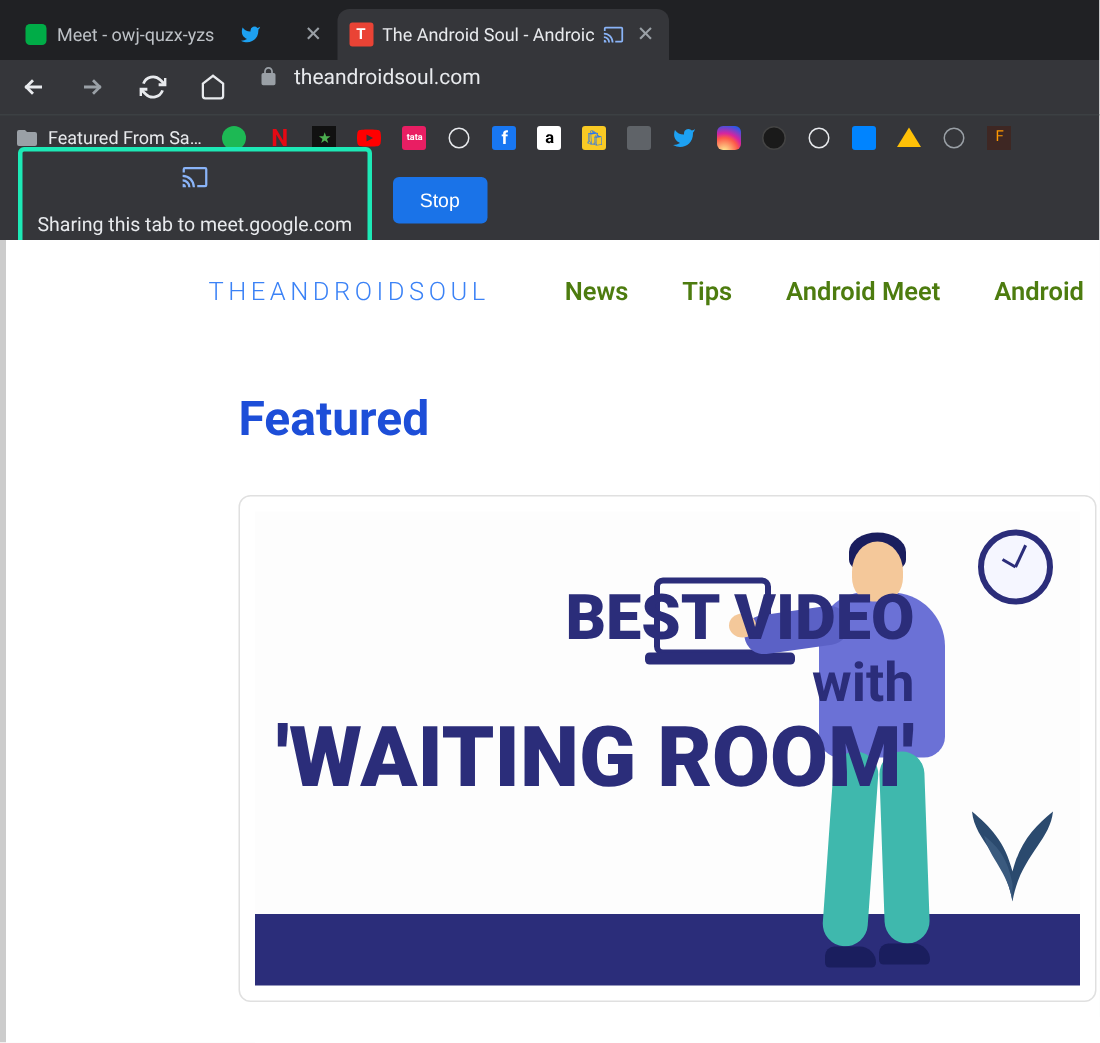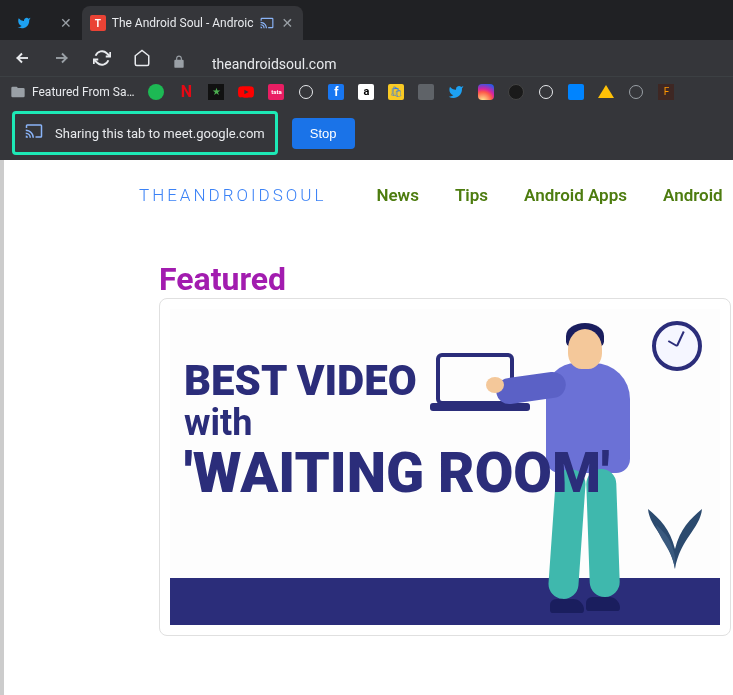--- a/index.html
+++ b/index.html
@@ -17,21 +17,21 @@
     
     .meet-icon { width: 14px; height: 14px; border-radius: 3px; background: #00ac47; display: inline-block; }
     .tw-icon { color: #1da1f2; font-size: 14px; }
     .tas-icon { width: 16px; height: 16px; background: #ea4335; color: #fff; font-size: 10px; font-weight: bold; display: flex; align-items: center; justify-content: center; border-radius: 2px; }
     .cast-icon-fav { width: 14px; height: 14px; fill: #8ab4f8; }
     
     
     .toolbar { background: #35363a; display: flex; align-items: center; height: 36px; padding: 0 8px; gap: 12px; }
     .nav-btn { color: #9aa0a6; display: flex; align-items: center; justify-content: center; width: 28px; height: 28px; cursor: pointer; }
     .nav-btn.active { color: #e8eaed; }
-    .address-bar { flex: 1; display: flex; align-items: flex-end; gap: 26px; height: 28px; padding: 0 4px; color: #e8eaed; font-size: 14px; }
+    .address-bar { flex: 1; display: flex; align-items: flex-start; gap: 10px; height: 28px; padding: 0 4px; color: #e8eaed; font-size: 14px; }
     .lock { color: #9aa0a6; }
     .url { color: #e8eaed; }
     
     
     .bookmarks { background: #35363a; display: flex; align-items: center; height: 30px; padding: 0 10px; gap: 14px; border-top: 1px solid #3c4043; }
     .bm-item { display: flex; align-items: center; gap: 6px; color: #e8eaed; font-size: 12px; cursor: pointer; }
     .bm-icon { width: 16px; height: 16px; display: flex; align-items: center; justify-content: center; flex-shrink: 0; }
     .folder-icon { color: #9aa0a6; fill: #9aa0a6; }
     
     .ico-green { width: 16px; height: 16px; background: #1db954; border-radius: 50%; }
@@ -48,40 +48,40 @@
     .ico-ig { width: 16px; height: 16px; border-radius: 4px; background: radial-gradient(circle at 30% 107%, #fdf497 0%, #fd5949 45%, #d6249f 60%, #285AEB 90%); }
     .ico-dark { width: 16px; height: 16px; background: #1a1a1a; border-radius: 50%; border: 1px solid #444; }
     .ico-globe2 { width: 14px; height: 14px; border-radius: 50%; border: 1.5px solid #e8eaed; }
     .ico-blue { width: 16px; height: 16px; background: #0084ff; border-radius: 2px; }
     .ico-drive { width: 0; height: 0; border-left: 8px solid transparent; border-right: 8px solid transparent; border-bottom: 13px solid #ffc107; position: relative; }
     .ico-gray2 { width: 14px; height: 14px; border: 1.5px solid #9aa0a6; border-radius: 50%; }
     .ico-brown { width: 16px; height: 16px; background: #3e2723; color: #ff9800; font-size: 10px; display: flex; align-items: center; justify-content: center; }
     
     
     .sharing-bar { background: #35363a; height: 54px; display: flex; align-items: center; padding: 0 12px; gap: 14px; }
-    .sharing-highlight { border: 3px solid #1de9b6; border-radius: 4px; display: flex; align-items: center; gap: 12px; padding: 8px 10px; }
+    .sharing-highlight { border: 3px solid #1de9b6; border-radius: 4px; display: flex; align-items: center; gap: 12px; padding: 8px 10px; flex-direction: column; }
     .cast-icon { width: 18px; height: 18px; }
     .sharing-text { color: #e8eaed; font-size: 13px; }
     .stop-btn { background: #1a73e8; color: #fff; border: none; border-radius: 4px; padding: 8px 18px; font-size: 13px; cursor: pointer; }
     
     
     .page-wrapper { position: relative; height: 535px; background: #f5f5f5; }
     .page { position: absolute; left: 4px; right: 0; top: 0; bottom: 0; background: #fff; overflow: hidden; }
     .shadow-left { position: absolute; left: 0; top: 0; bottom: 0; width: 4px; background: #ccc; }
     
     .site-header { display: flex; align-items: center; height: 70px; padding: 0 0 0 135px; gap: 50px; background: #fff; }
     .logo { letter-spacing: 3px; color: #3b82f6; font-size: 17px; font-weight: 300; white-space: nowrap; }
     .nav { display: flex; gap: 36px; }
     .nav-item { color: #4d7c0f; font-size: 17px; font-weight: 600; cursor: pointer; white-space: nowrap; }
     
     .main { padding: 30px 0 0 155px; }
-    .featured { font-size: 32px; font-weight: 700; color: #a21caf; }
+    .featured { font-size: 32px; font-weight: 700; color: #1d4ed8; margin-bottom: 32px; }
     
     .card { width: 572px; height: 338px; border: 1px solid #e0e0e0; border-radius: 8px; overflow: hidden; position: relative; background: #fff; }
-    .card-img { position: absolute; inset: 10px; background: linear-gradient(180deg, #fdfdfd 0%, #fdfdfd 85%, #2b2d7a 85%); overflow: hidden; }
+    .card-img { position: absolute; inset: 10px; background: linear-gradient(180deg, #fdfdfd 0%, #fdfdfd 85%, #2b2d7a 85%); overflow: hidden; text-align: right; }
     
     .card-text { position: absolute; left: 14px; top: 50px; color: #2b2d7a; font-weight: 900; }
     .line1 { font-size: 42px; line-height: 1.05; }
     .line2 { font-size: 42px; line-height: 1.05; }
     .line3 { font-size: 36px; line-height: 1.15; font-weight: 700; }
     .line4 { font-size: 56px; line-height: 1.05; }
     
     .clock { position: absolute; right: 18px; top: 12px; width: 50px; height: 50px; border: 4px solid #2b2d7a; border-radius: 50%; background: #f5f6ff; }
     .clock::before { content: ''; position: absolute; left: 50%; top: 50%; width: 2px; height: 16px; background: #2b2d7a; transform-origin: bottom; transform: translate(-50%, -100%) rotate(25deg); }
     .clock::after { content: ''; position: absolute; left: 50%; top: 50%; width: 2px; height: 10px; background: #2b2d7a; transform-origin: bottom; transform: translate(-50%, -100%) rotate(-60deg); }
@@ -100,20 +100,26 @@
     .shoe-l { position: absolute; left: -2px; bottom: -4px; width: 34px; height: 14px; background: #1a1e5e; border-radius: 8px 14px 4px 4px; }
     .shoe-r { position: absolute; left: 34px; bottom: -2px; width: 34px; height: 14px; background: #1a1e5e; border-radius: 8px 14px 4px 4px; }
     
     .plant { position: absolute; right: 10px; bottom: 46px; }
   </style>
 </head>
 <body>
 
 <div class="tab-strip">
   <div class="tab">
+    <span class="favicon">
+        <span class="meet-icon"></span>
+      </span>
+    <span class="label">Meet - owj-quzx-yzs</span>
+  </div>
+  <div class="tab">
     <span class="favicon tw-icon">
       <svg width="14" height="14" viewBox="0 0 24 24" fill="#1da1f2">
           <path d="M23 3a10.9 10.9 0 01-3.14 1.53 4.48 4.48 0 00-7.86 3v1A10.66 10.66 0 013 4s-4 9 5 13a11.64 11.64 0 01-7 2c9 5 20 0 20-11.5a4.5 4.5 0 00-.08-.83A7.72 7.72 0 0023 3z"></path>
         </svg>
     </span>
     <span class="indicator"><span class="rec"></span></span>
     <span class="close">✕</span>
   </div>
   <div class="tab active">
     <span class="favicon">
@@ -243,21 +249,21 @@
 </div>
 
 <div class="page-wrapper">
   <div class="shadow-left"></div>
   <div class="page">
     <div class="site-header">
       <div class="logo">THEANDROIDSOUL</div>
       <div class="nav">
         <div class="nav-item">News</div>
         <div class="nav-item">Tips</div>
-        <div class="nav-item">Android Apps</div>
+        <div class="nav-item">Android Meet</div>
         <div class="nav-item">Android</div>
       </div>
     </div>
     <div class="main">
       <h2 class="featured">Featured</h2>
       <div class="card">
         <div class="card-img">
           <div class="clock"></div>
           <div class="person">
             <svg class="laptop-svg" width="100" height="70">

